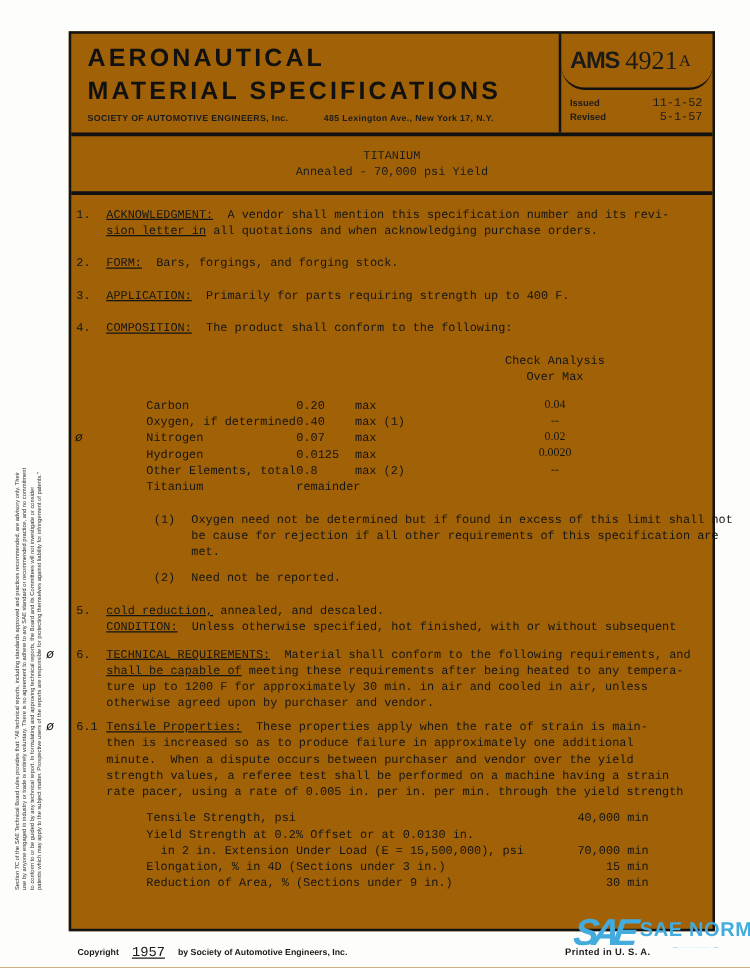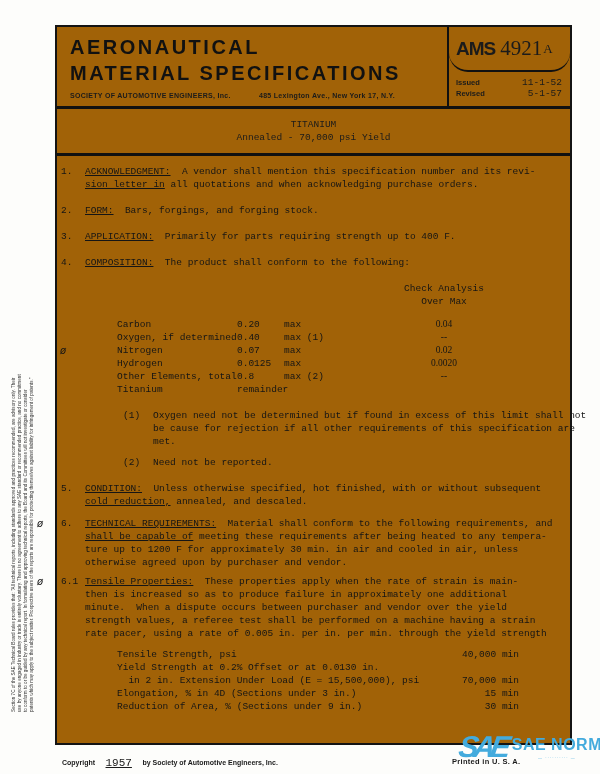--- a/index.html
+++ b/index.html
@@ -208,22 +208,22 @@
         <div class="line">met.</div>
       </div>
       <div class="note last">
         <span class="nnum">(2)</span>
         <div class="line">Need not be reported.</div>
       </div>
     </div>
 
     <div class="para s5">
       <span class="num">5.</span>
+      <div class="line"><span class="u">cold reduction,</span><span> annealed, and descaled.</span></div>
       <div class="line"><span class="u">CONDITION:</span><span>  Unless otherwise specified, hot finished, with or without subsequent</span></div>
-      <div class="line"><span class="u">cold reduction,</span><span> annealed, and descaled.</span></div>
     </div>
 
     <div class="para s6">
       <span class="num">6.</span>
       <div class="line"><span class="u">TECHNICAL REQUIREMENTS:</span><span>  Material shall conform to the following requirements, and</span></div>
       <div class="line"><span class="u">shall be capable of</span><span> meeting these requirements after being heated to any tempera-</span></div>
       <div class="line"><span class="rev-mark">ø</span><span>ture up to 1200 F for approximately 30 min. in air and cooled in air, unless</span></div>
       <div class="line"><span>otherwise agreed upon by purchaser and vendor.</span></div>
     </div>
 

